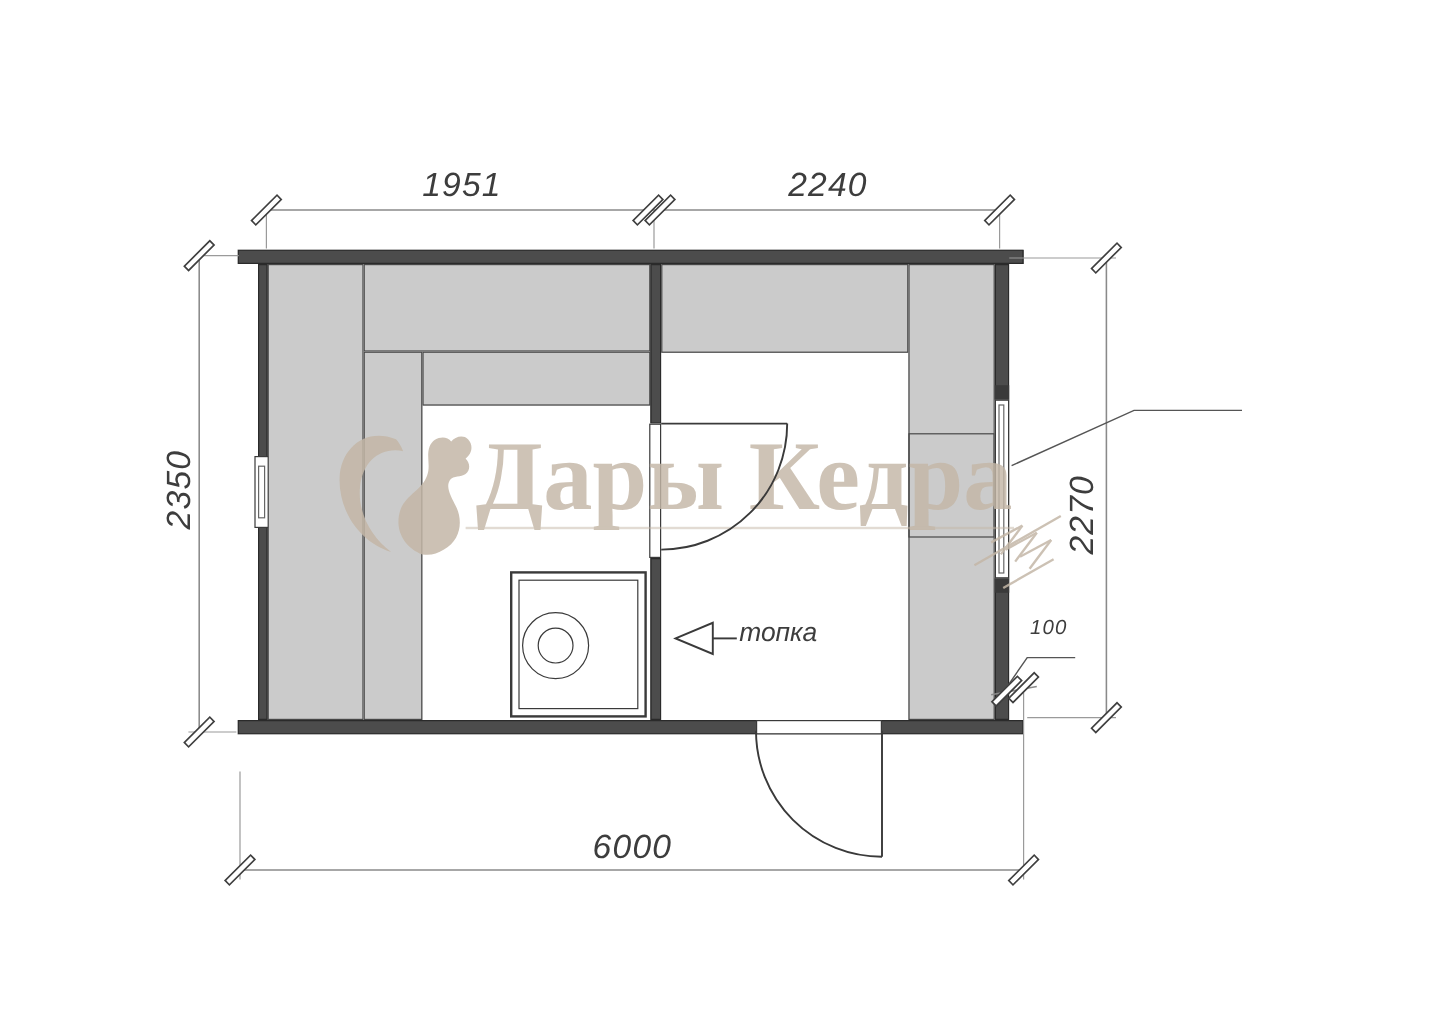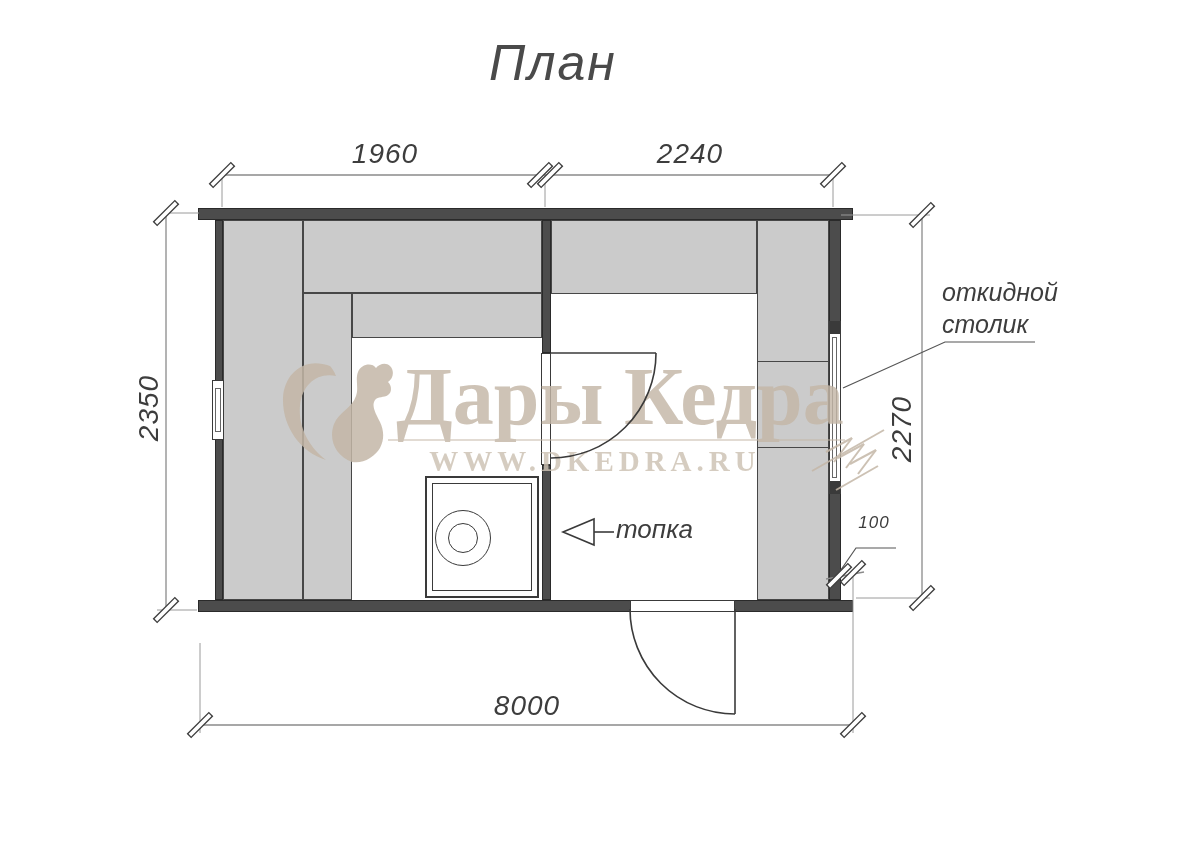--- a/index.html
+++ b/index.html
@@ -45,21 +45,20 @@
   .tick{fill:#ffffff;stroke:#3f3f3f;stroke-width:1.4;}
   .arrowhead{fill:#ffffff;stroke:var(--line);stroke-width:1.6;}
   .wmshape{fill:var(--watermark);stroke:none;}
   .sprig{stroke:var(--watermark);stroke-width:2;fill:none;opacity:.85;}
 </style>
 </head>
 <body>
 
 <div id="canvas">
 
-  <div class="title">План</div>
 
   <div class="bench" style="left:223px;top:220px;width:80px;height:380px;"></div>
   <div class="bench" style="left:303px;top:220px;width:239px;height:73px;"></div>
   <div class="bench" style="left:303px;top:293px;width:49px;height:307px;"></div>
   <div class="bench" style="left:352px;top:293px;width:190px;height:45px;"></div>
   <div class="bench" style="left:551px;top:220px;width:206px;height:74px;"></div>
   <div class="bench" style="left:757px;top:220px;width:72px;height:380px;"></div>
   <div class="bench-frame" style="left:757px;top:361px;width:72px;height:87px;"></div>
 
   <div class="wall" style="left:198px;top:208px;width:655px;height:12px;"></div>
@@ -82,21 +81,20 @@
 
   <div class="stove-outer">
     <div class="stove-inner"></div>
   </div>
   <div class="circ" style="left:435px;top:510px;width:54px;height:54px;z-index:3;"></div>
   <div class="circ" style="left:448px;top:523px;width:28px;height:28px;z-index:3;"></div>
 
   <div id="watermark">
     <div class="wm-brand">Дары Кедра</div>
     <div class="wm-rule"></div>
-    <div class="wm-url">WWW.DKEDRA.RU</div>
   </div>
 
   <svg id="overlay" width="1200" height="848" viewBox="0 0 1200 848">
 
     <g opacity="0.85">
       <path class="wmshape" d="M 330,366 C 304,356 284,374 283,398 C 282,426 300,452 326,460
                C 310,448 298,428 300,406 C 302,384 318,372 336,376 C 334,371 332,368 330,366 Z"></path>
       <path class="wmshape" d="M 352,462 C 336,456 328,440 334,424 C 339,412 352,408 356,396
                C 359,388 355,380 358,372 C 361,364 372,362 376,368 C 379,364 386,362 390,366
                C 395,371 393,379 388,382 C 392,386 392,392 388,395 C 384,398 378,396 375,400
@@ -162,26 +160,22 @@
       <rect class="tick" x="151" y="607.5" width="30" height="5" transform="rotate(-45 166 610)"></rect>
       <rect class="tick" x="907" y="212.5" width="30" height="5" transform="rotate(-45 922 215)"></rect>
       <rect class="tick" x="907" y="595.5" width="30" height="5" transform="rotate(-45 922 598)"></rect>
       <rect class="tick" x="185" y="722.5" width="30" height="5" transform="rotate(-45 200 725)"></rect>
       <rect class="tick" x="838" y="722.5" width="30" height="5" transform="rotate(-45 853 725)"></rect>
       <rect class="tick" x="824" y="573.5" width="30" height="5" transform="rotate(-45 839 576)"></rect>
       <rect class="tick" x="838" y="570.5" width="30" height="5" transform="rotate(-45 853 573)"></rect>
     </g>
   </svg>
 
-  <div class="dimtxt" style="left:325px;top:138px;width:120px;font-size:28px;">1960</div>
+  <div class="dimtxt" style="left:325px;top:138px;width:120px;font-size:28px;">1951</div>
   <div class="dimtxt" style="left:630px;top:138px;width:120px;font-size:28px;">2240</div>
   <div class="dimtxt rot" style="left:89px;top:392px;width:120px;font-size:28px;">2350</div>
   <div class="dimtxt rot" style="left:842px;top:413px;width:120px;font-size:28px;">2270</div>
-  <div class="dimtxt" style="left:467px;top:690px;width:120px;font-size:28px;">8000</div>
+  <div class="dimtxt" style="left:467px;top:690px;width:120px;font-size:28px;">6000</div>
   <div class="dimtxt" style="left:844px;top:513px;width:60px;font-size:17px;">100</div>
 
-  <div class="lbl" style="left:616px;top:514px;font-size:26px;">топка</div>
-  <div class="lbl" style="left:942px;top:276px;font-size:25px;line-height:32px;">
-    <span style="display:block;">откидной</span>
-    <span style="display:block;">столик</span>
-  </div>
+  <div class="lbl" style="left:616px;top:514px;font-size:22px;">топка</div>
 
 </div>
 
 </body></html>

